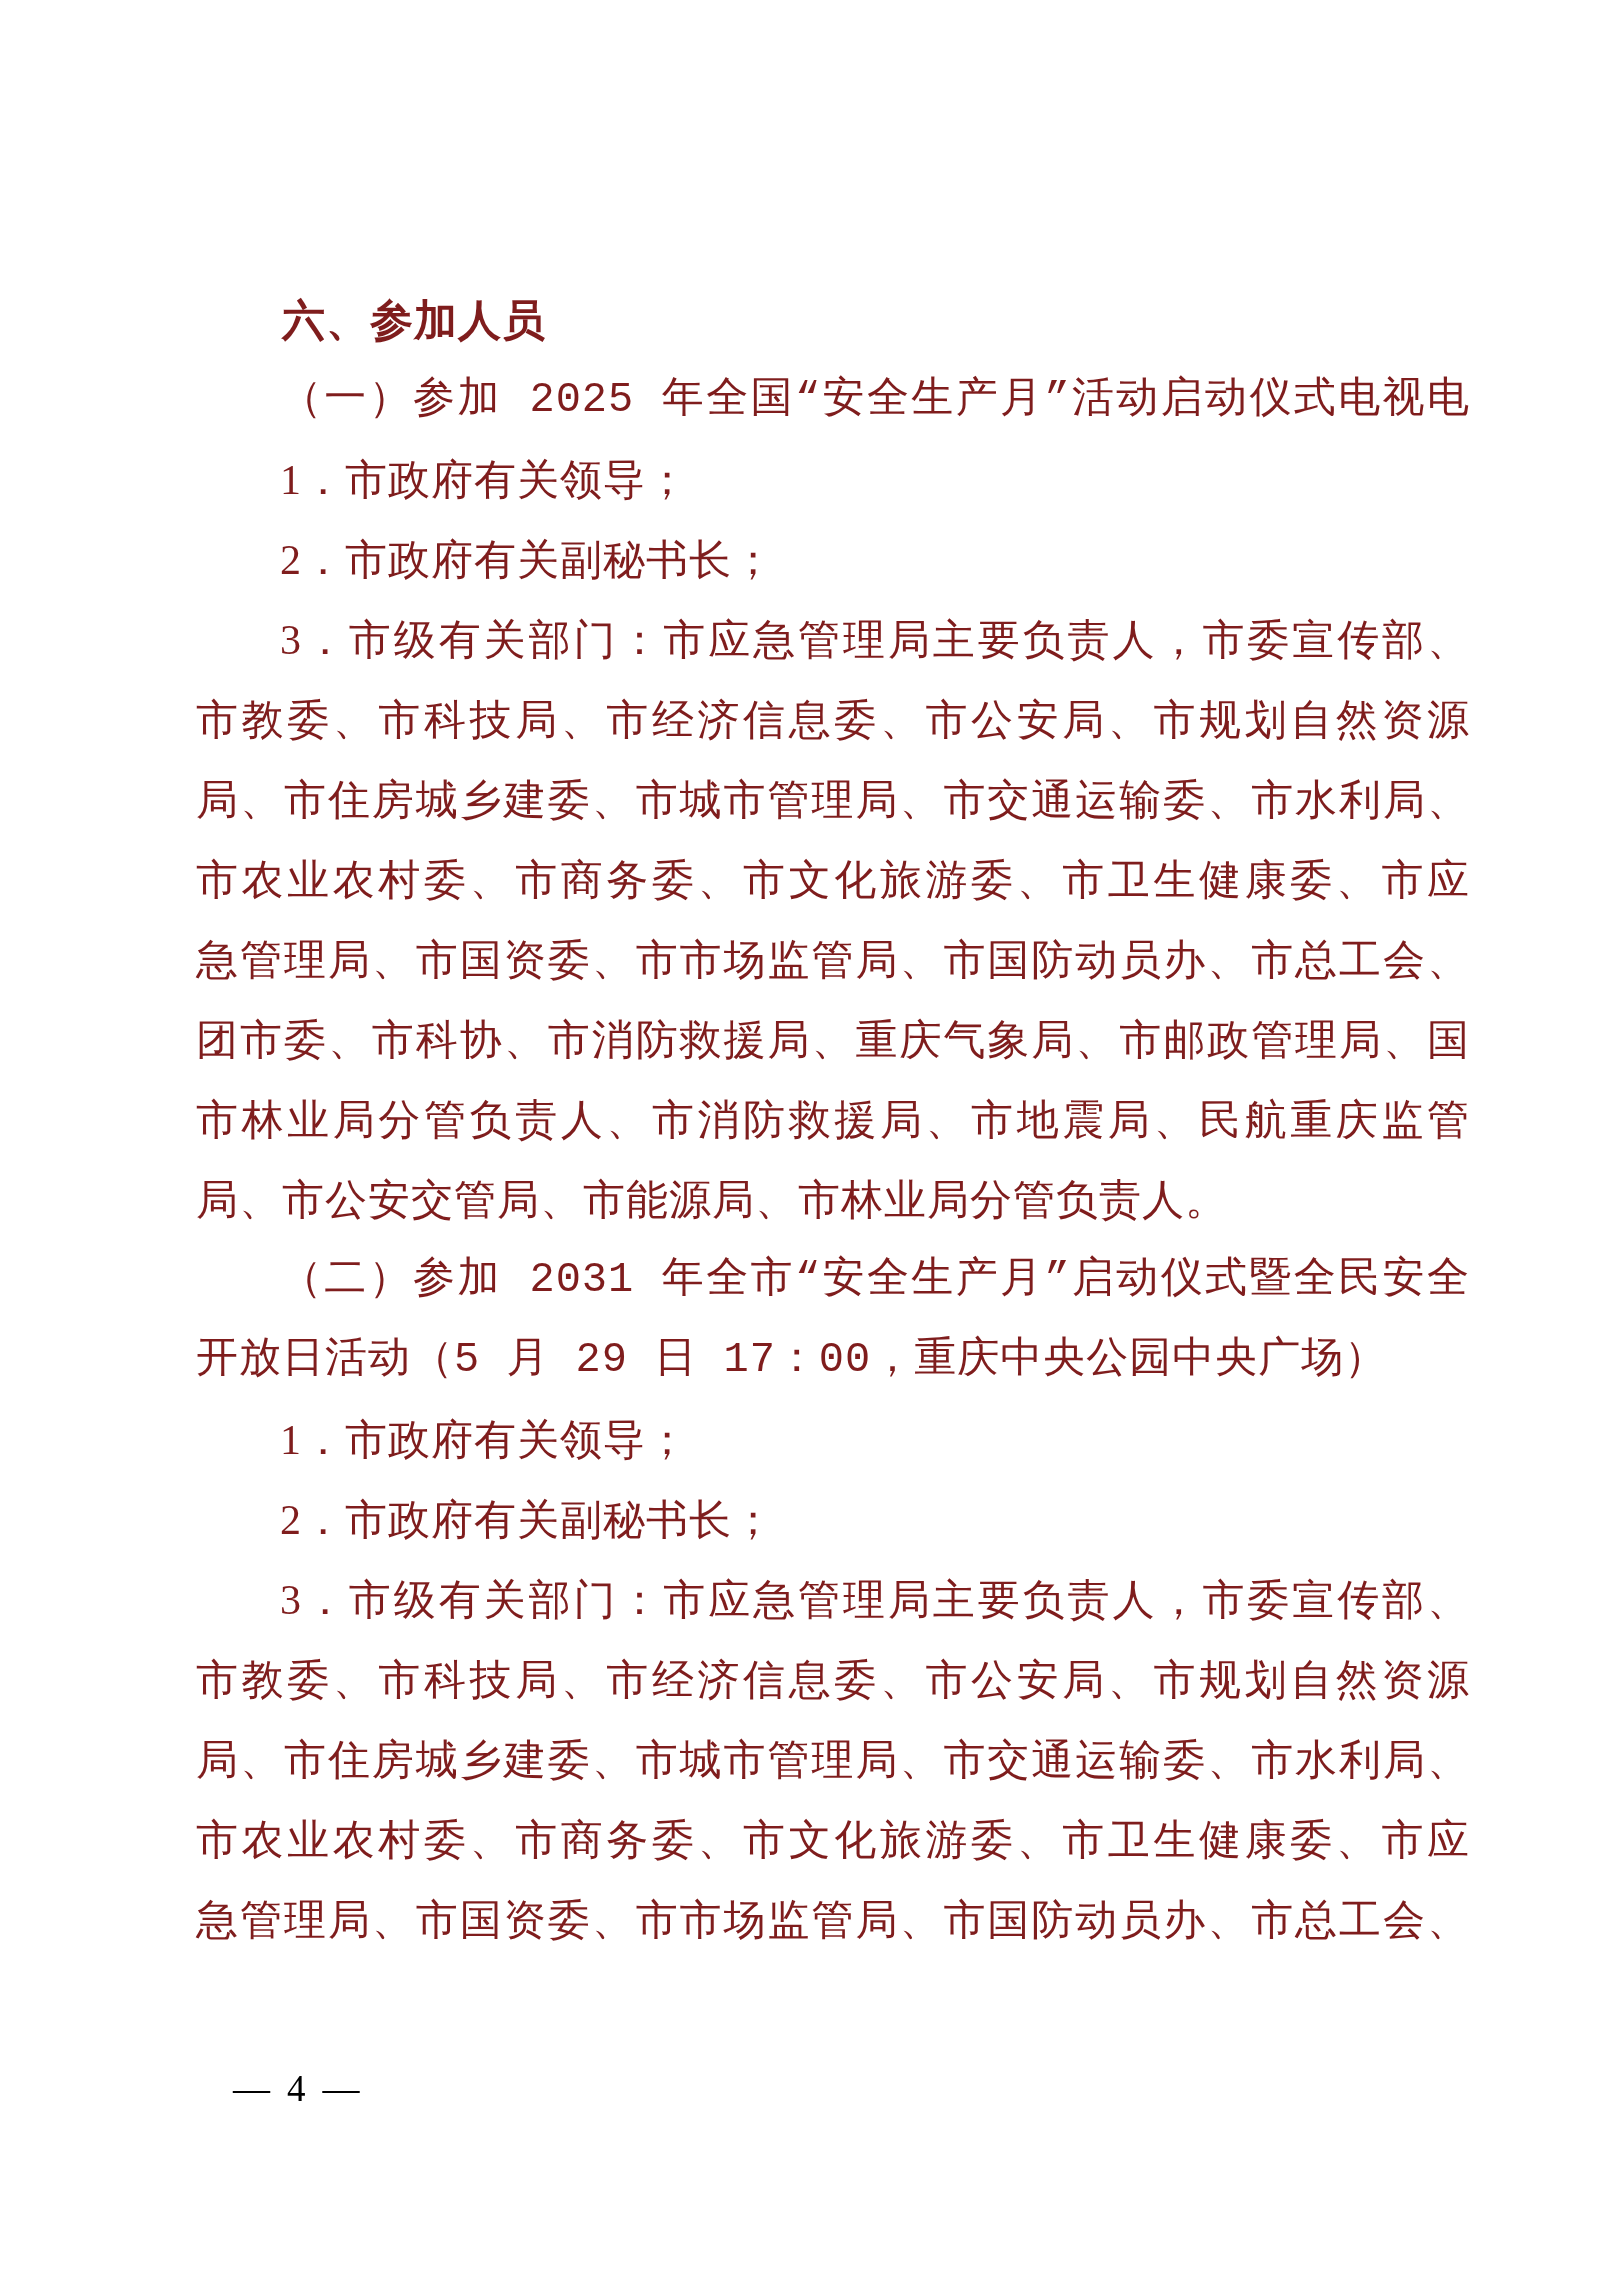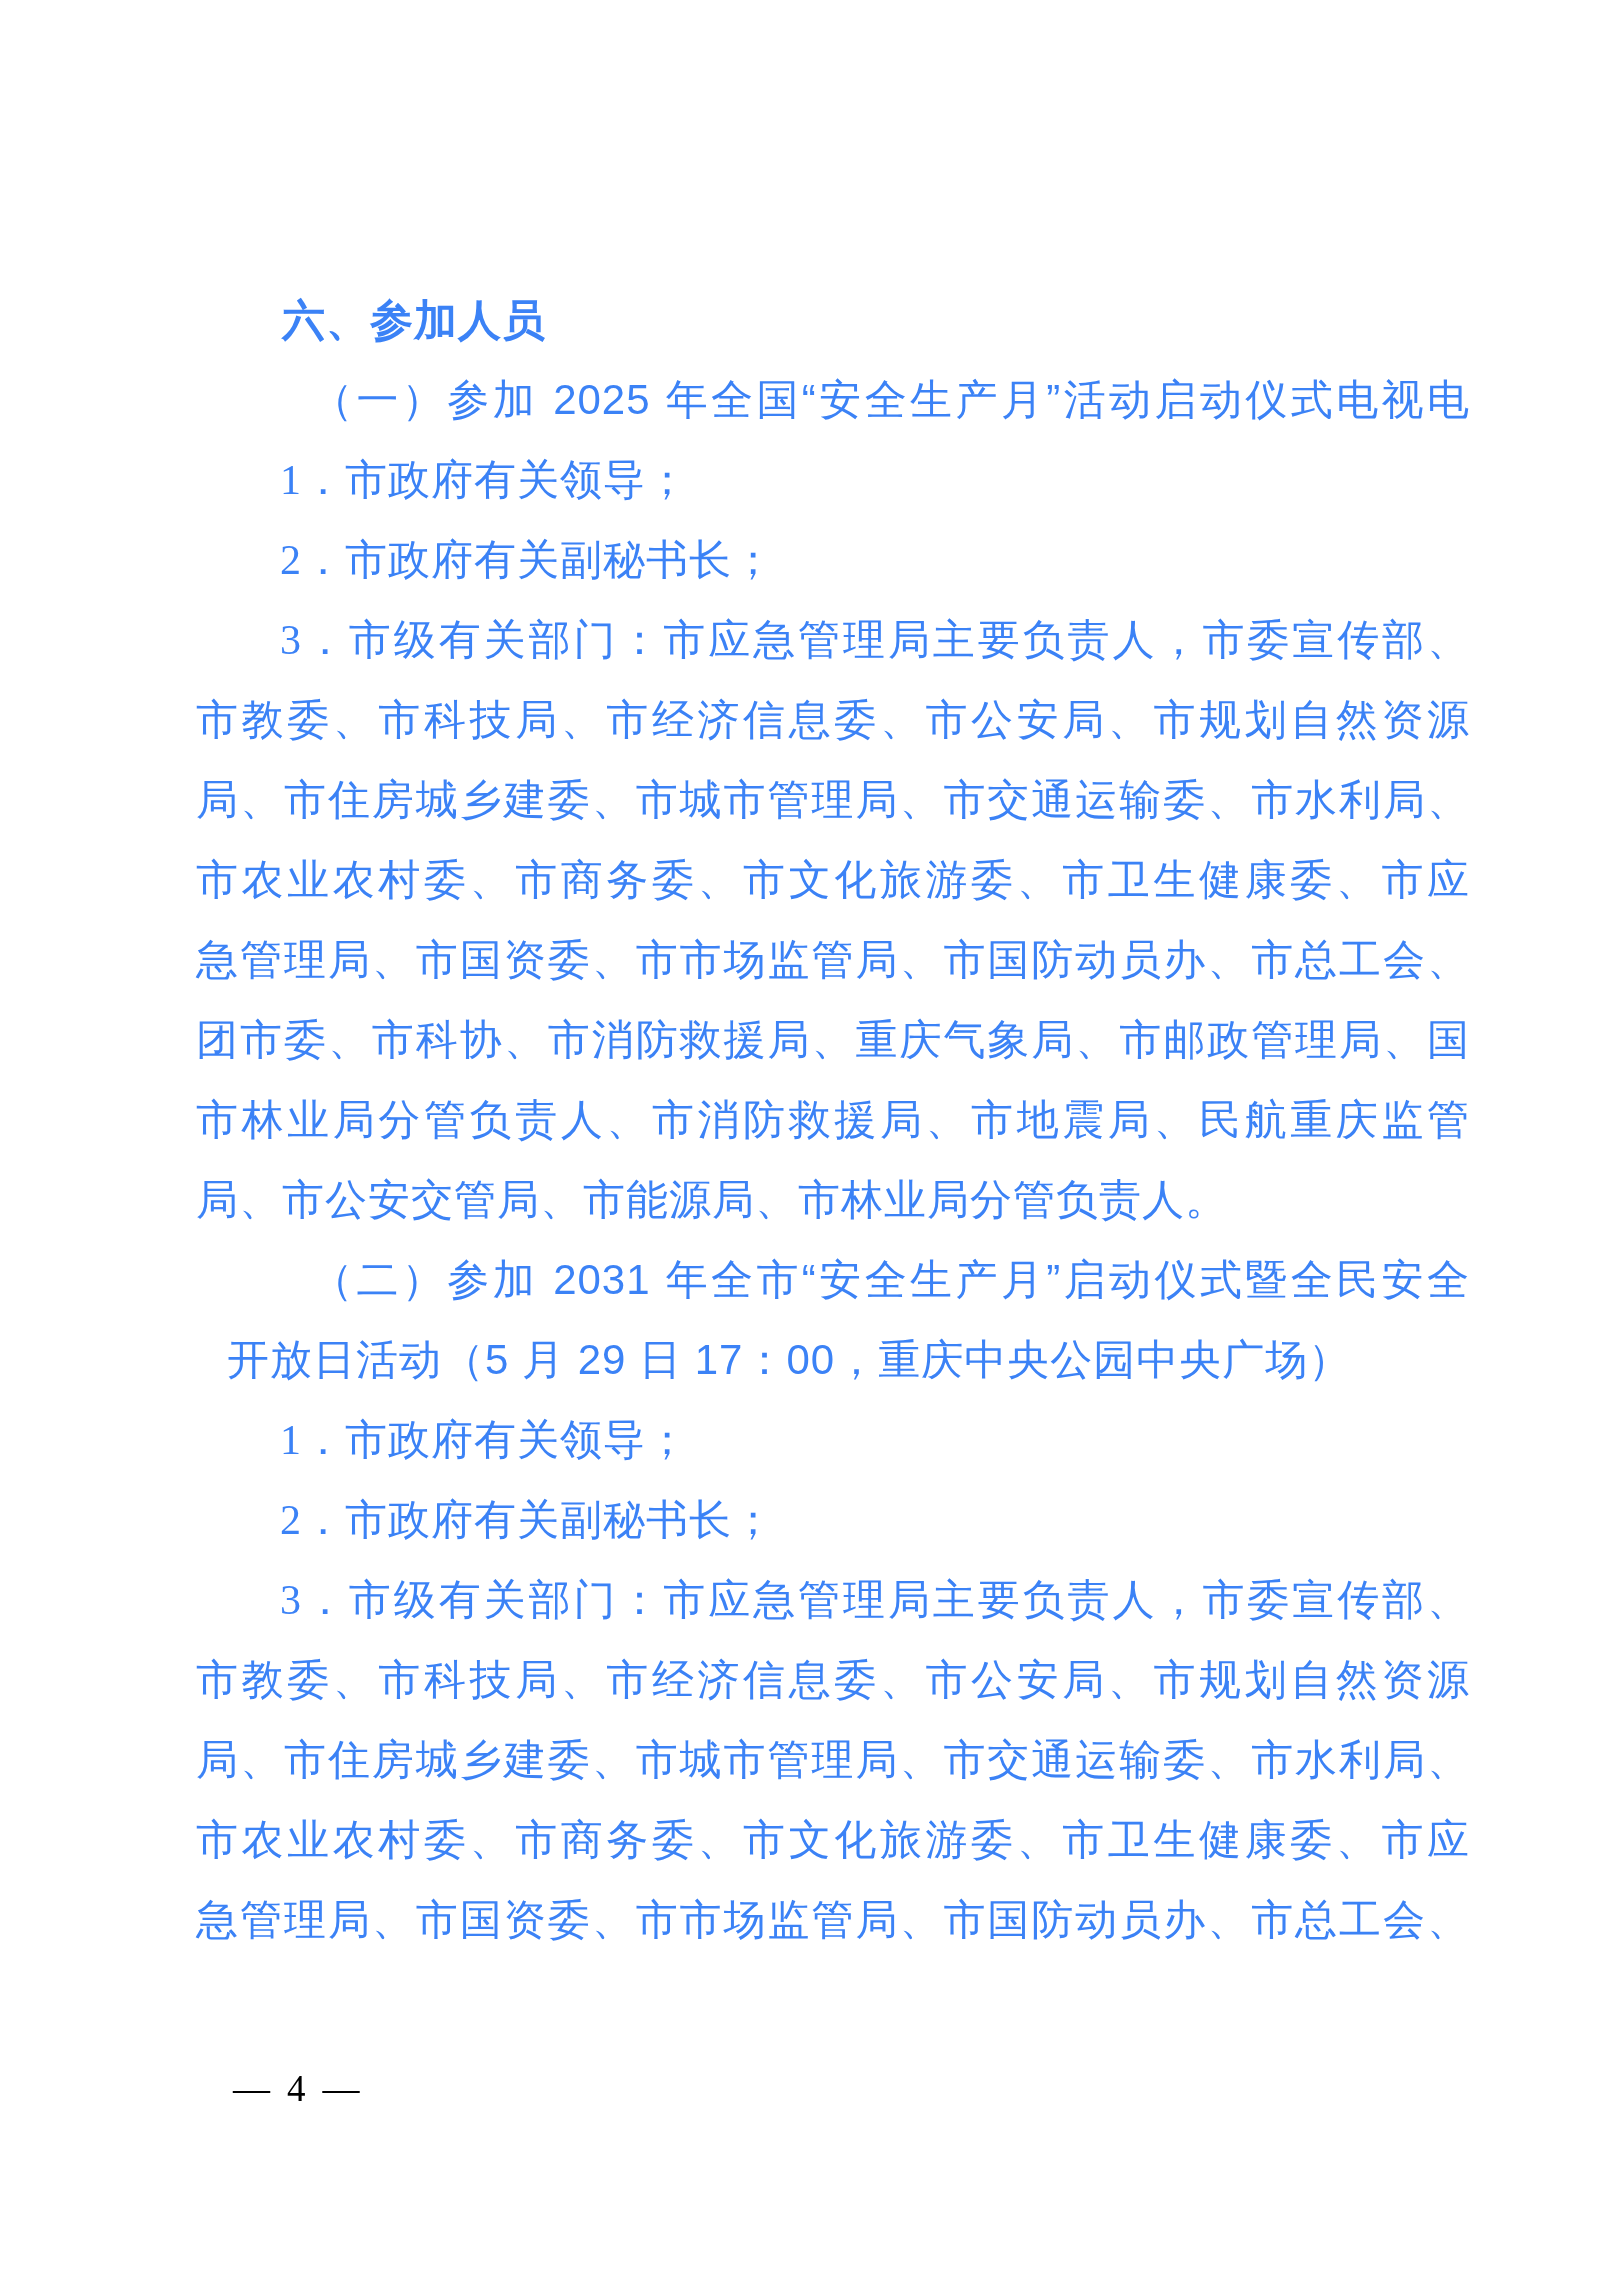--- a/index.html
+++ b/index.html
@@ -22,30 +22,29 @@
     width: 1621px;
     padding: 280px 151px 0 196px;
     box-sizing: border-box;
   }
   .line {
     height: 80px;
     line-height: 80px;
     font-size: 42px;
     letter-spacing: 1px;
     white-space: nowrap;
-    color: #3b82f6;
+    color: #7f1d1d;
   }
   .line.heading {
     font-family: "Liberation Sans", "DejaVu Sans", sans-serif;
     font-weight: bold;
     font-size: 43px;
   }
   .line.kai {
-    font-family: Liberation Sans, sans-serif;
-    margin-left: 31px;
+    font-family: Liberation Mono, monospace;
   }
   .line.song {
     font-family: "Liberation Serif", "DejaVu Serif", serif;
   }
   .line.indent {
     text-indent: 2em;
   }
   .line.fill {
     white-space: normal;
     text-align: justify;

